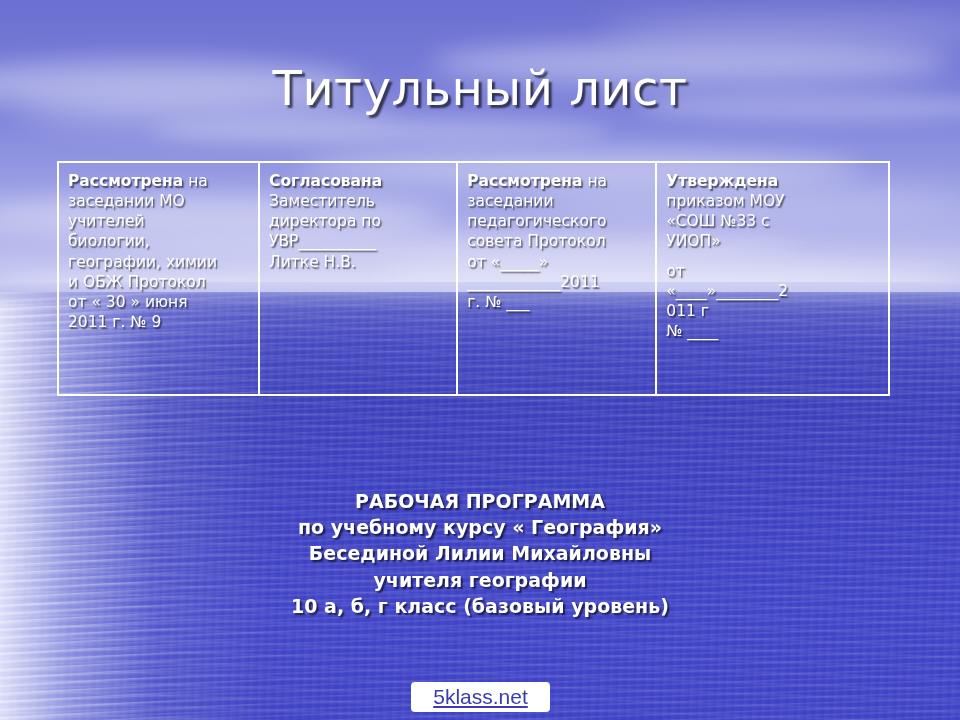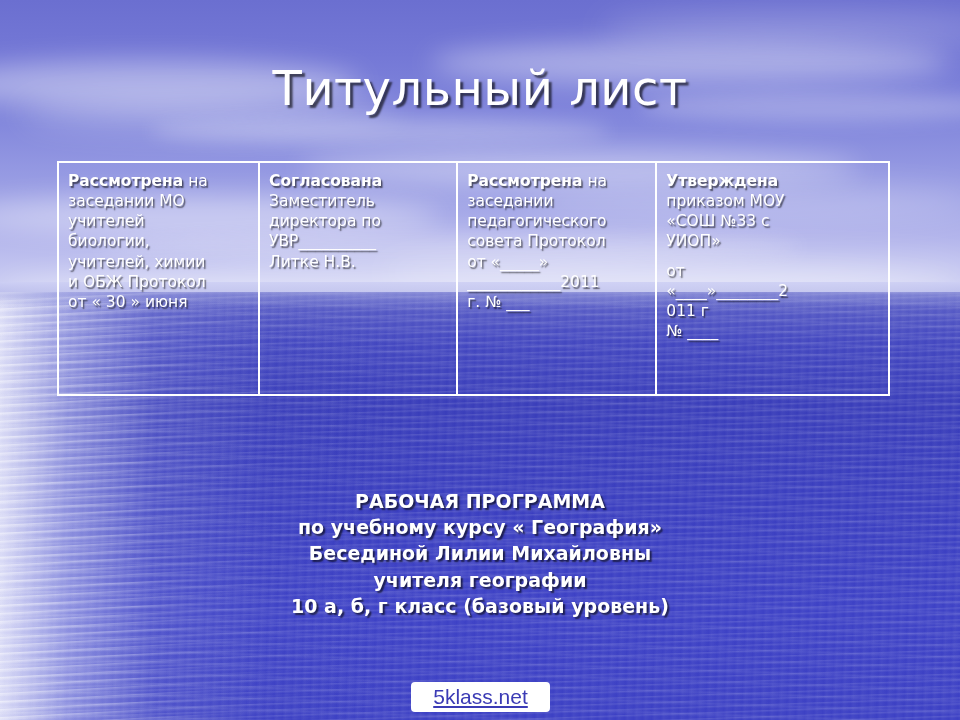--- a/index.html
+++ b/index.html
@@ -210,23 +210,24 @@
 
   <div class="title">Титульный лист</div>
 
   <div class="tbl">
 
     <div class="cell c0">
       <p><span class="hd">Рассмотрена</span><span> на</span></p>
       <p>заседании  МО</p>
       <p>учителей</p>
       <p>биологии,</p>
-      <p>учителей, химии</p>
+      <p>географии, химии</p>
       <p>и ОБЖ Протокол</p>
       <p>от « 30 »  июня</p>
+      <p>2011 г.  № 9</p>
     </div>
 
     <div class="cell c1">
       <p class="hd">Согласована</p>
       <p>Заместитель</p>
       <p>директора по</p>
       <p>УВР__________</p>
       <p>Литке Н.В.</p>
     </div>
 

